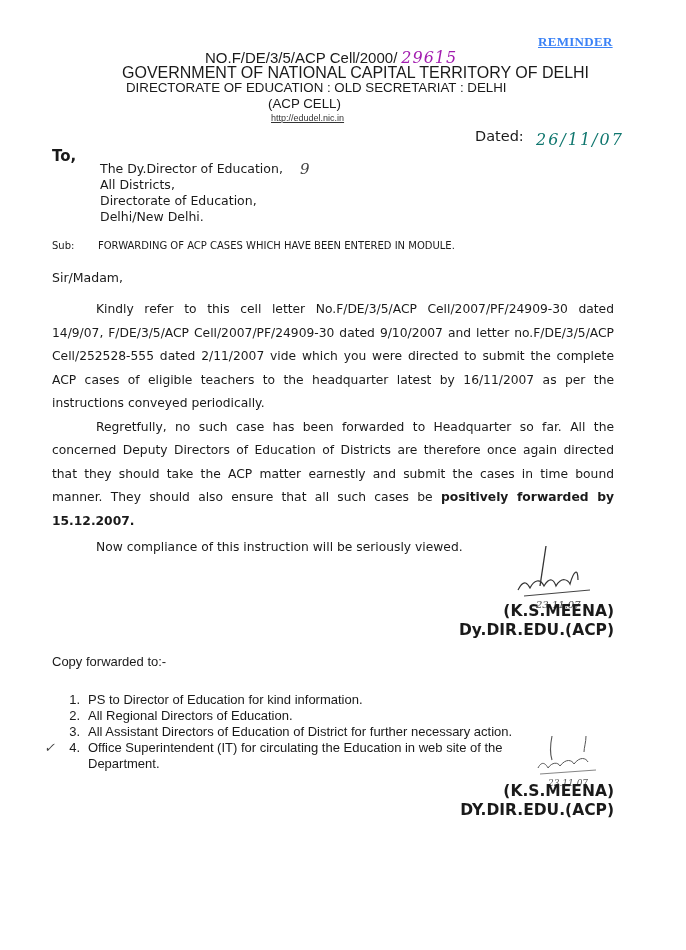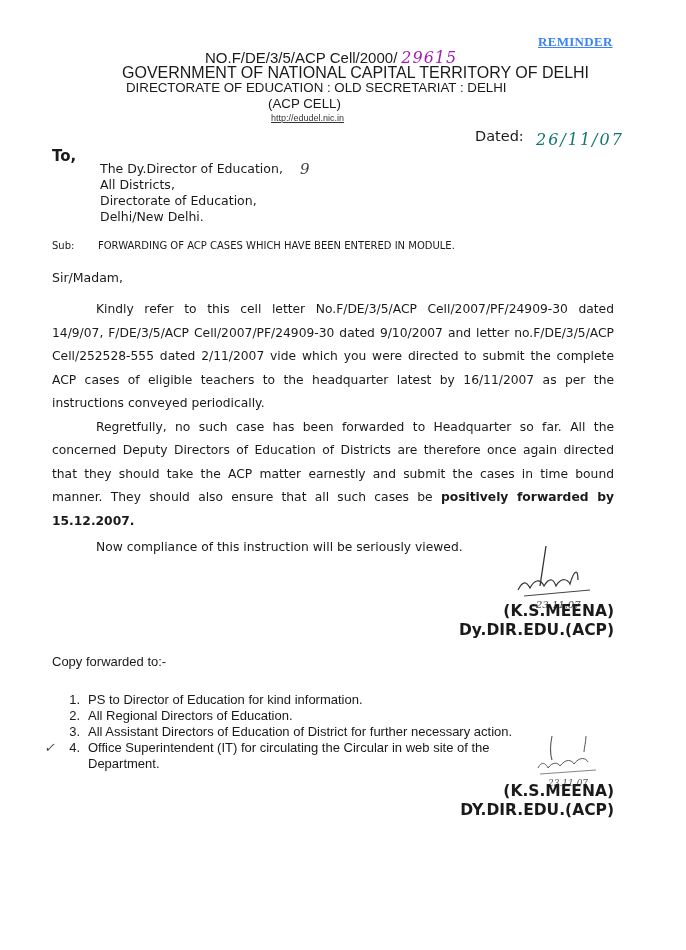--- a/index.html
+++ b/index.html
@@ -199,21 +199,21 @@
     <span class="num">2.</span>
     <span>All Regional Directors of Education.</span>
   </li>
   <li>
     <span class="num">3.</span>
     <span>All Assistant Directors of Education of District for further necessary action.</span>
   </li>
   <li style="position:relative;">
     <span class="tick">✓</span>
     <span class="num">4.</span>
-    <span style="width:430px;">Office Superintendent (IT) for circulating the Circular in web site of the Department.</span>
+    <span style="width:430px;">Office Superintendent (IT) for circulating the Education in web site of the Department.</span>
   </li>
 </ul>
 
 <svg class="abs sig2" viewBox="0 0 90 60">
   <path d="M28 2 C26 12 26 20 28 26" stroke="#555" stroke-width="1.1" fill="none"></path>
   <path d="M62 2 C62 8 60 14 60 18" stroke="#555" stroke-width="1" fill="none"></path>
   <path d="M14 34 C18 26 22 30 24 34 C28 28 34 28 36 32 C42 24 48 26 50 30 C56 22 62 24 64 28" stroke="#555" stroke-width="1" fill="none"></path>
   <path d="M16 40 L72 36" stroke="#666" stroke-width="0.8" fill="none"></path>
   <text x="24" y="52" font-family="DejaVu Serif, serif" font-style="italic" font-size="9" fill="#555">23.11.07</text>
 </svg>

